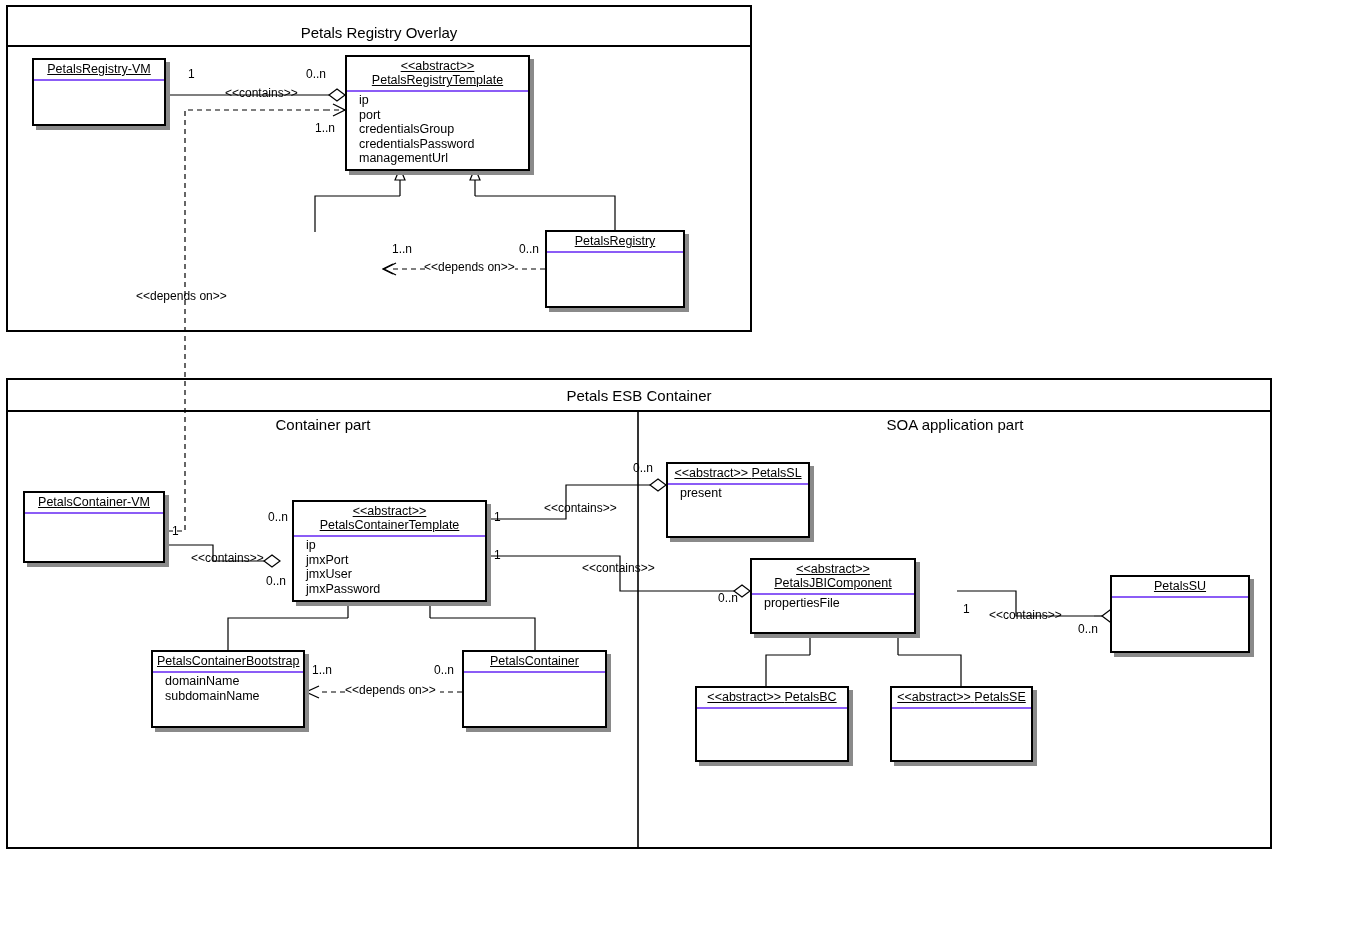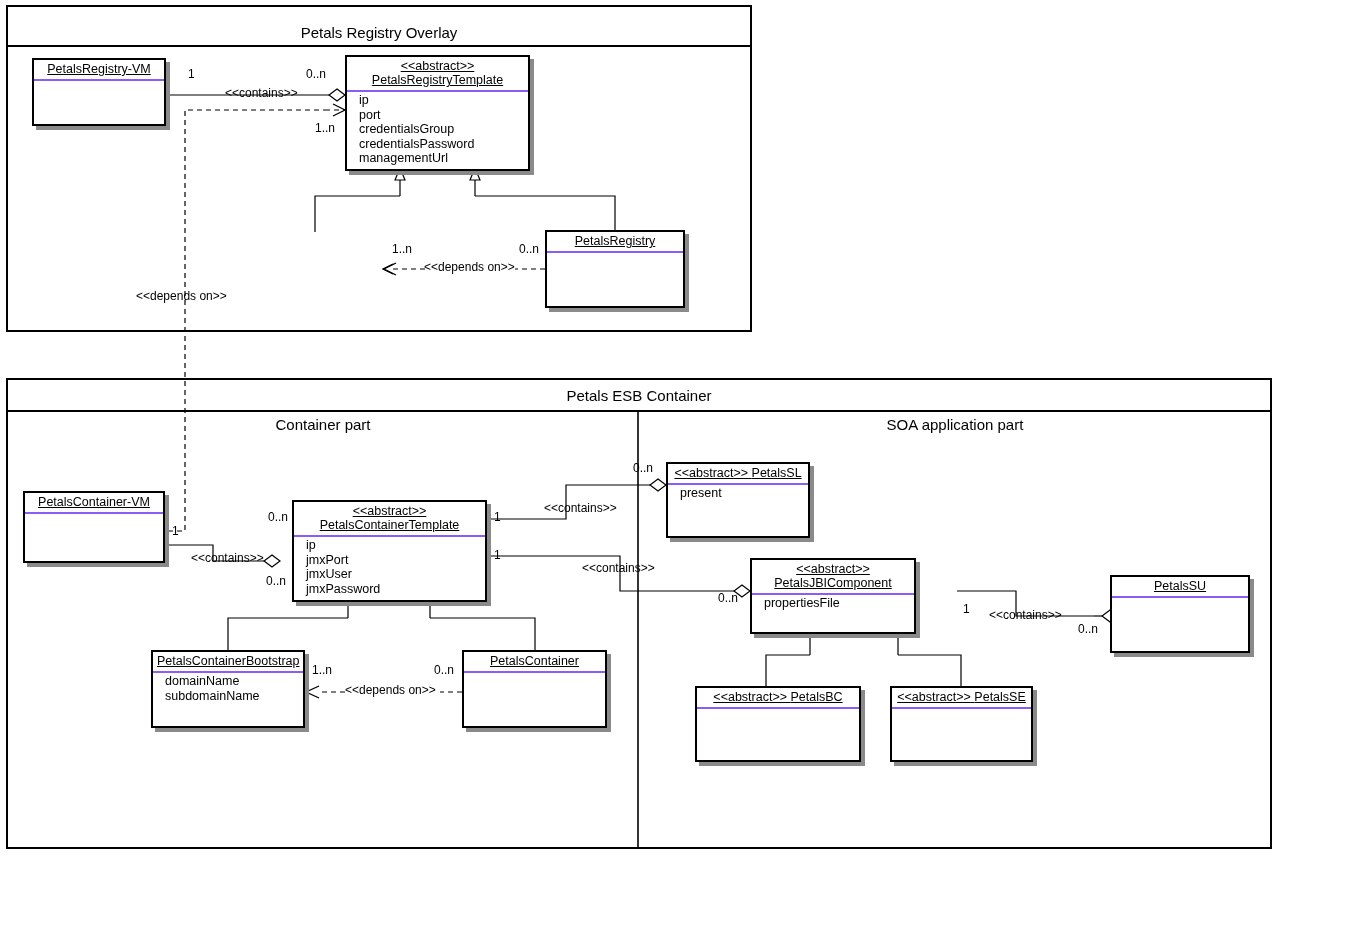--- a/index.html
+++ b/index.html
@@ -202,21 +202,21 @@
     </div>
   </div>
 
   <div class="cls" style="left:1110px;top:575px;width:140px;height:78px;">
     <div class="name">
       <u>PetalsSU</u>
     </div>
     <div class="attrs"></div>
   </div>
 
-  <div class="cls" style="left:695px;top:686px;width:166px;height:76px;">
+  <div class="cls" style="left:695px;top:686px;width:154px;height:76px;">
     <div class="name">
       <u><span>&lt;&lt;abstract&gt;&gt;</span>
          <span>PetalsBC</span></u>
     </div>
     <div class="attrs"></div>
   </div>
 
   <div class="cls" style="left:890px;top:686px;width:143px;height:76px;">
     <div class="name">
       <u><span>&lt;&lt;abstract&gt;&gt;</span>

